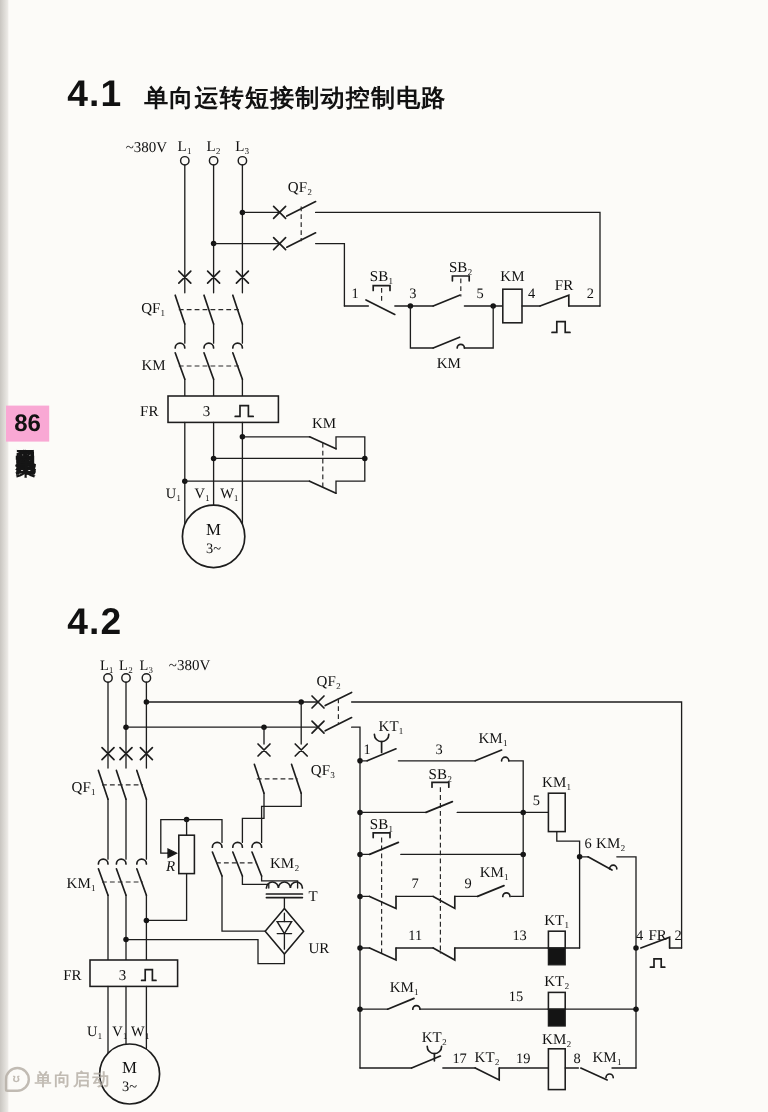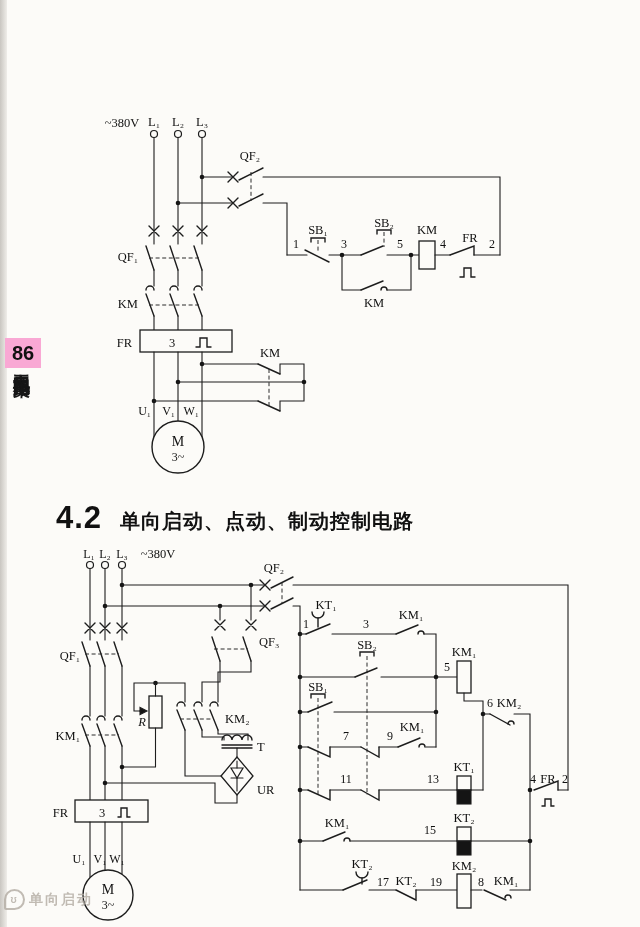--- a/index.html
+++ b/index.html
@@ -33,23 +33,26 @@
   text{fill:#101010;font-family:"Liberation Serif","DejaVu Serif",serif;font-size:12.5px;}
   .sm{font-size:12px;}
   .it{font-style:italic;}
   .mid{text-anchor:middle;} .end{text-anchor:end;}
 </style>
 </head>
 <body>
 
 <div class="page">
 
+  <div class="sec" style="left:56px;top:60px;">
+    <span class="sec-num">4.1</span>
+    <span class="sec-title">单向运转短接制动控制电路</span>
+  </div>
   <div class="sec" style="left:56px;top:500px;">
     <span class="sec-num">4.2</span>
-    <span class="sec-title">单向启动、点动、制动控制电路</span>
   </div>
 
   <div class="page-num">86</div>
   <div class="book-title">电工常用电路图集</div>
 
   <svg width="640" height="927" viewBox="0 0 640 927">
 
     <g>
 
       <circle class="term" cx="154" cy="134" r="3.5"></circle>

